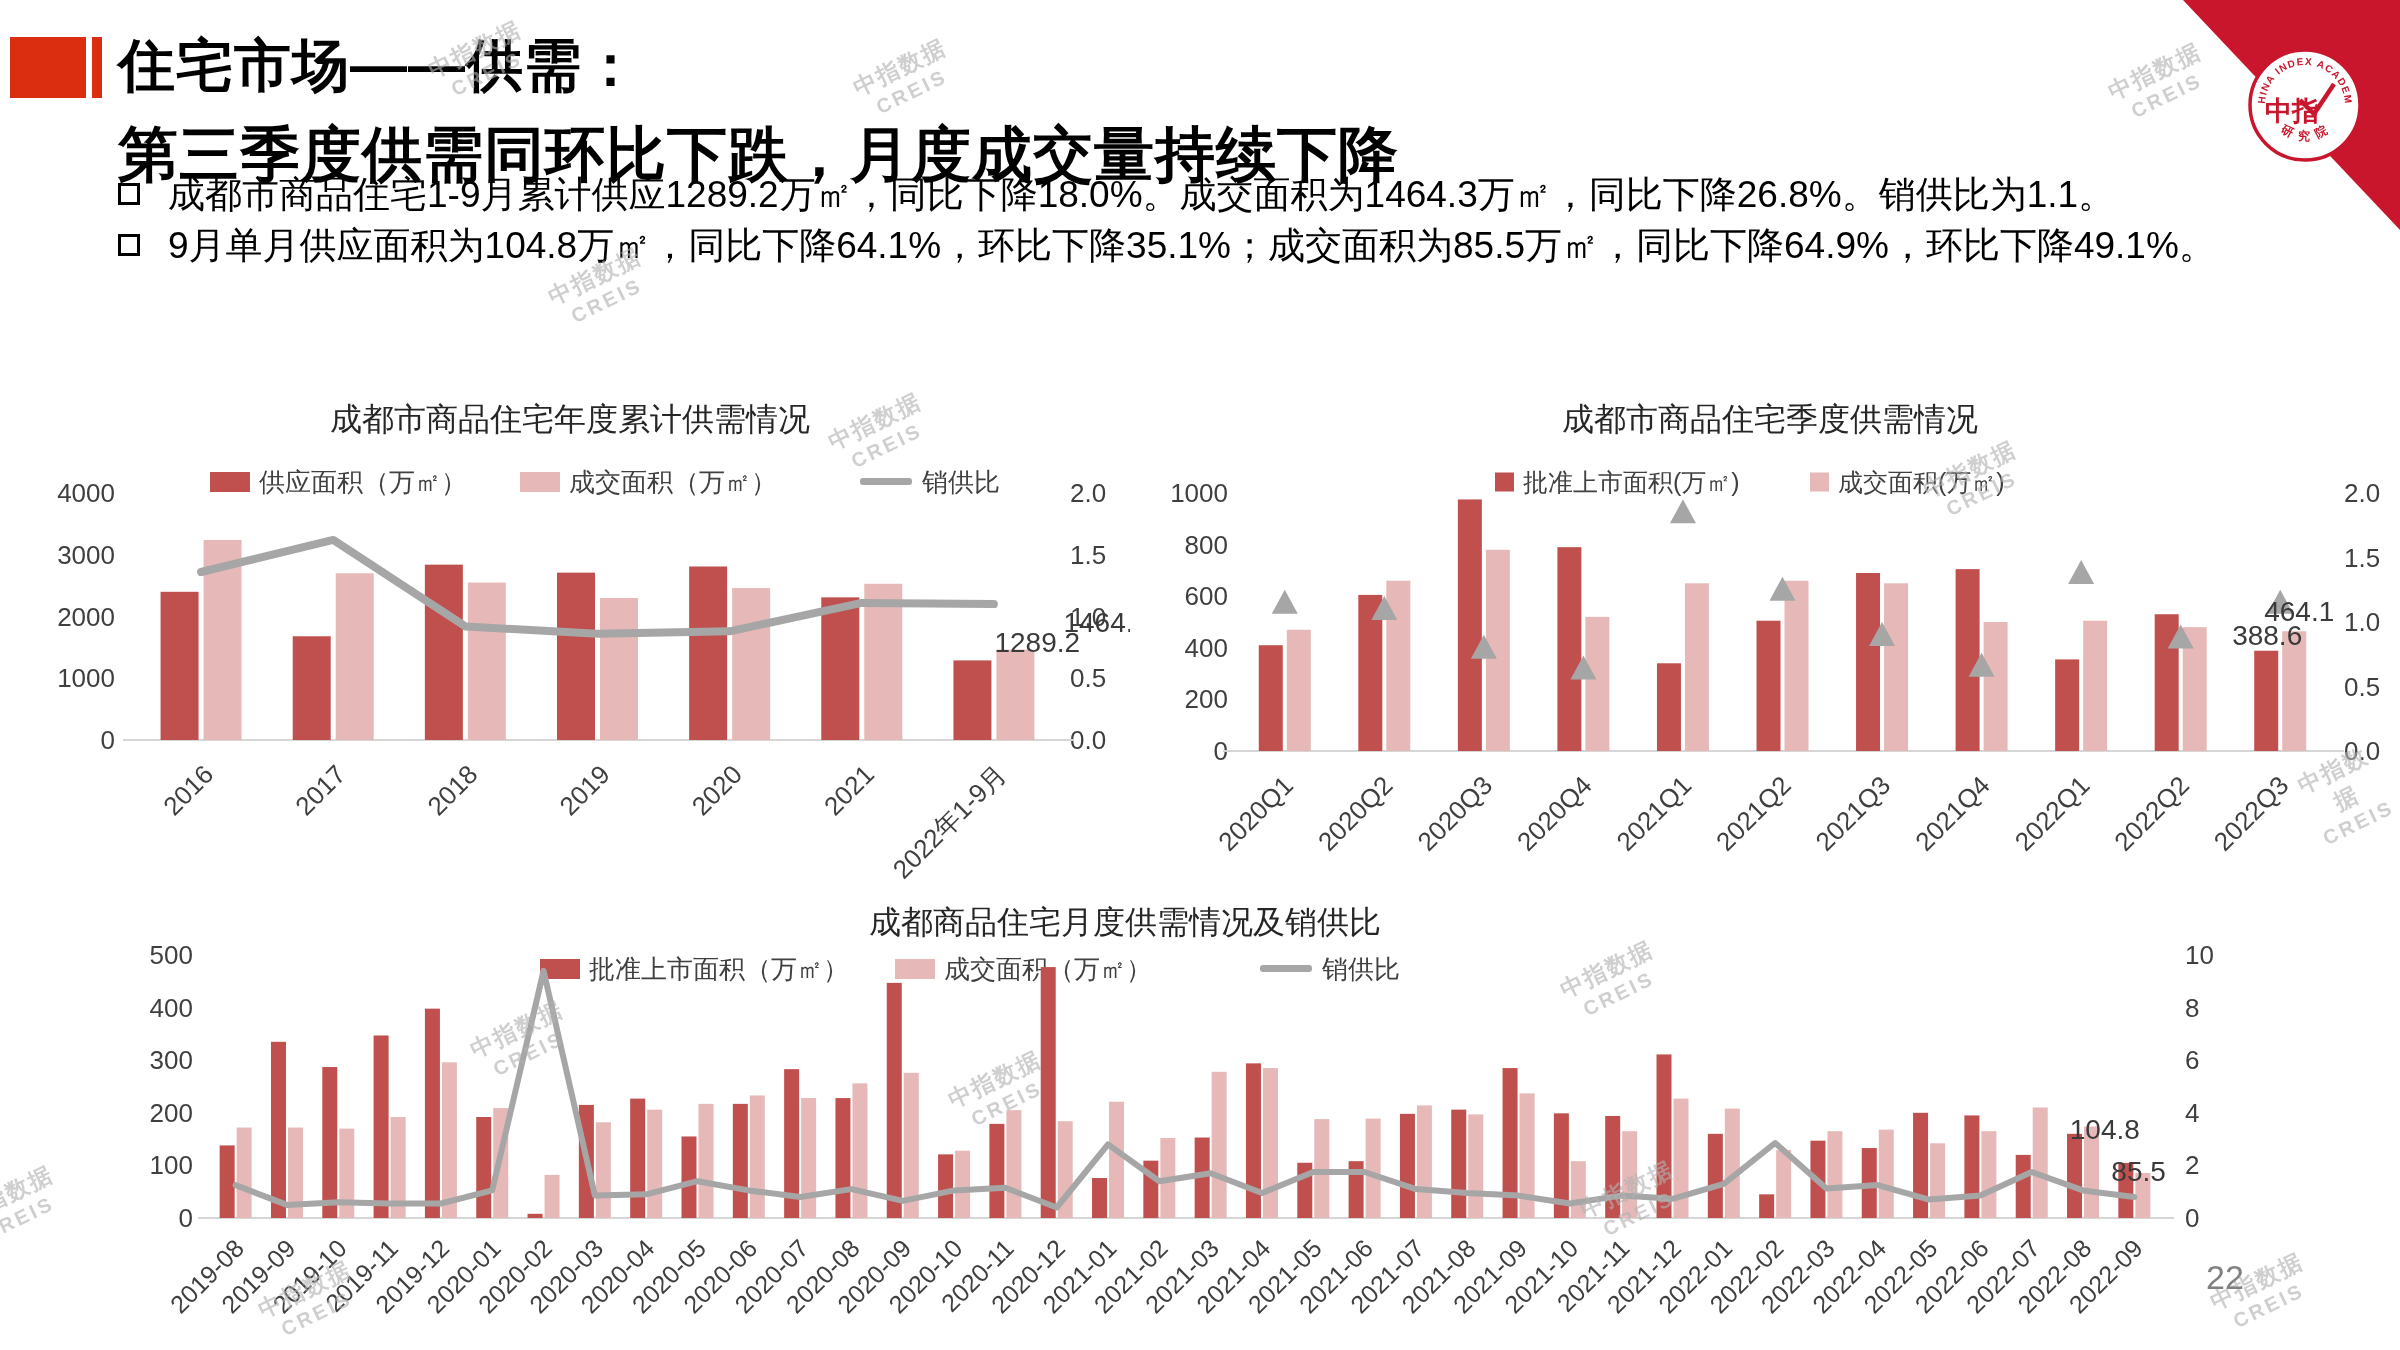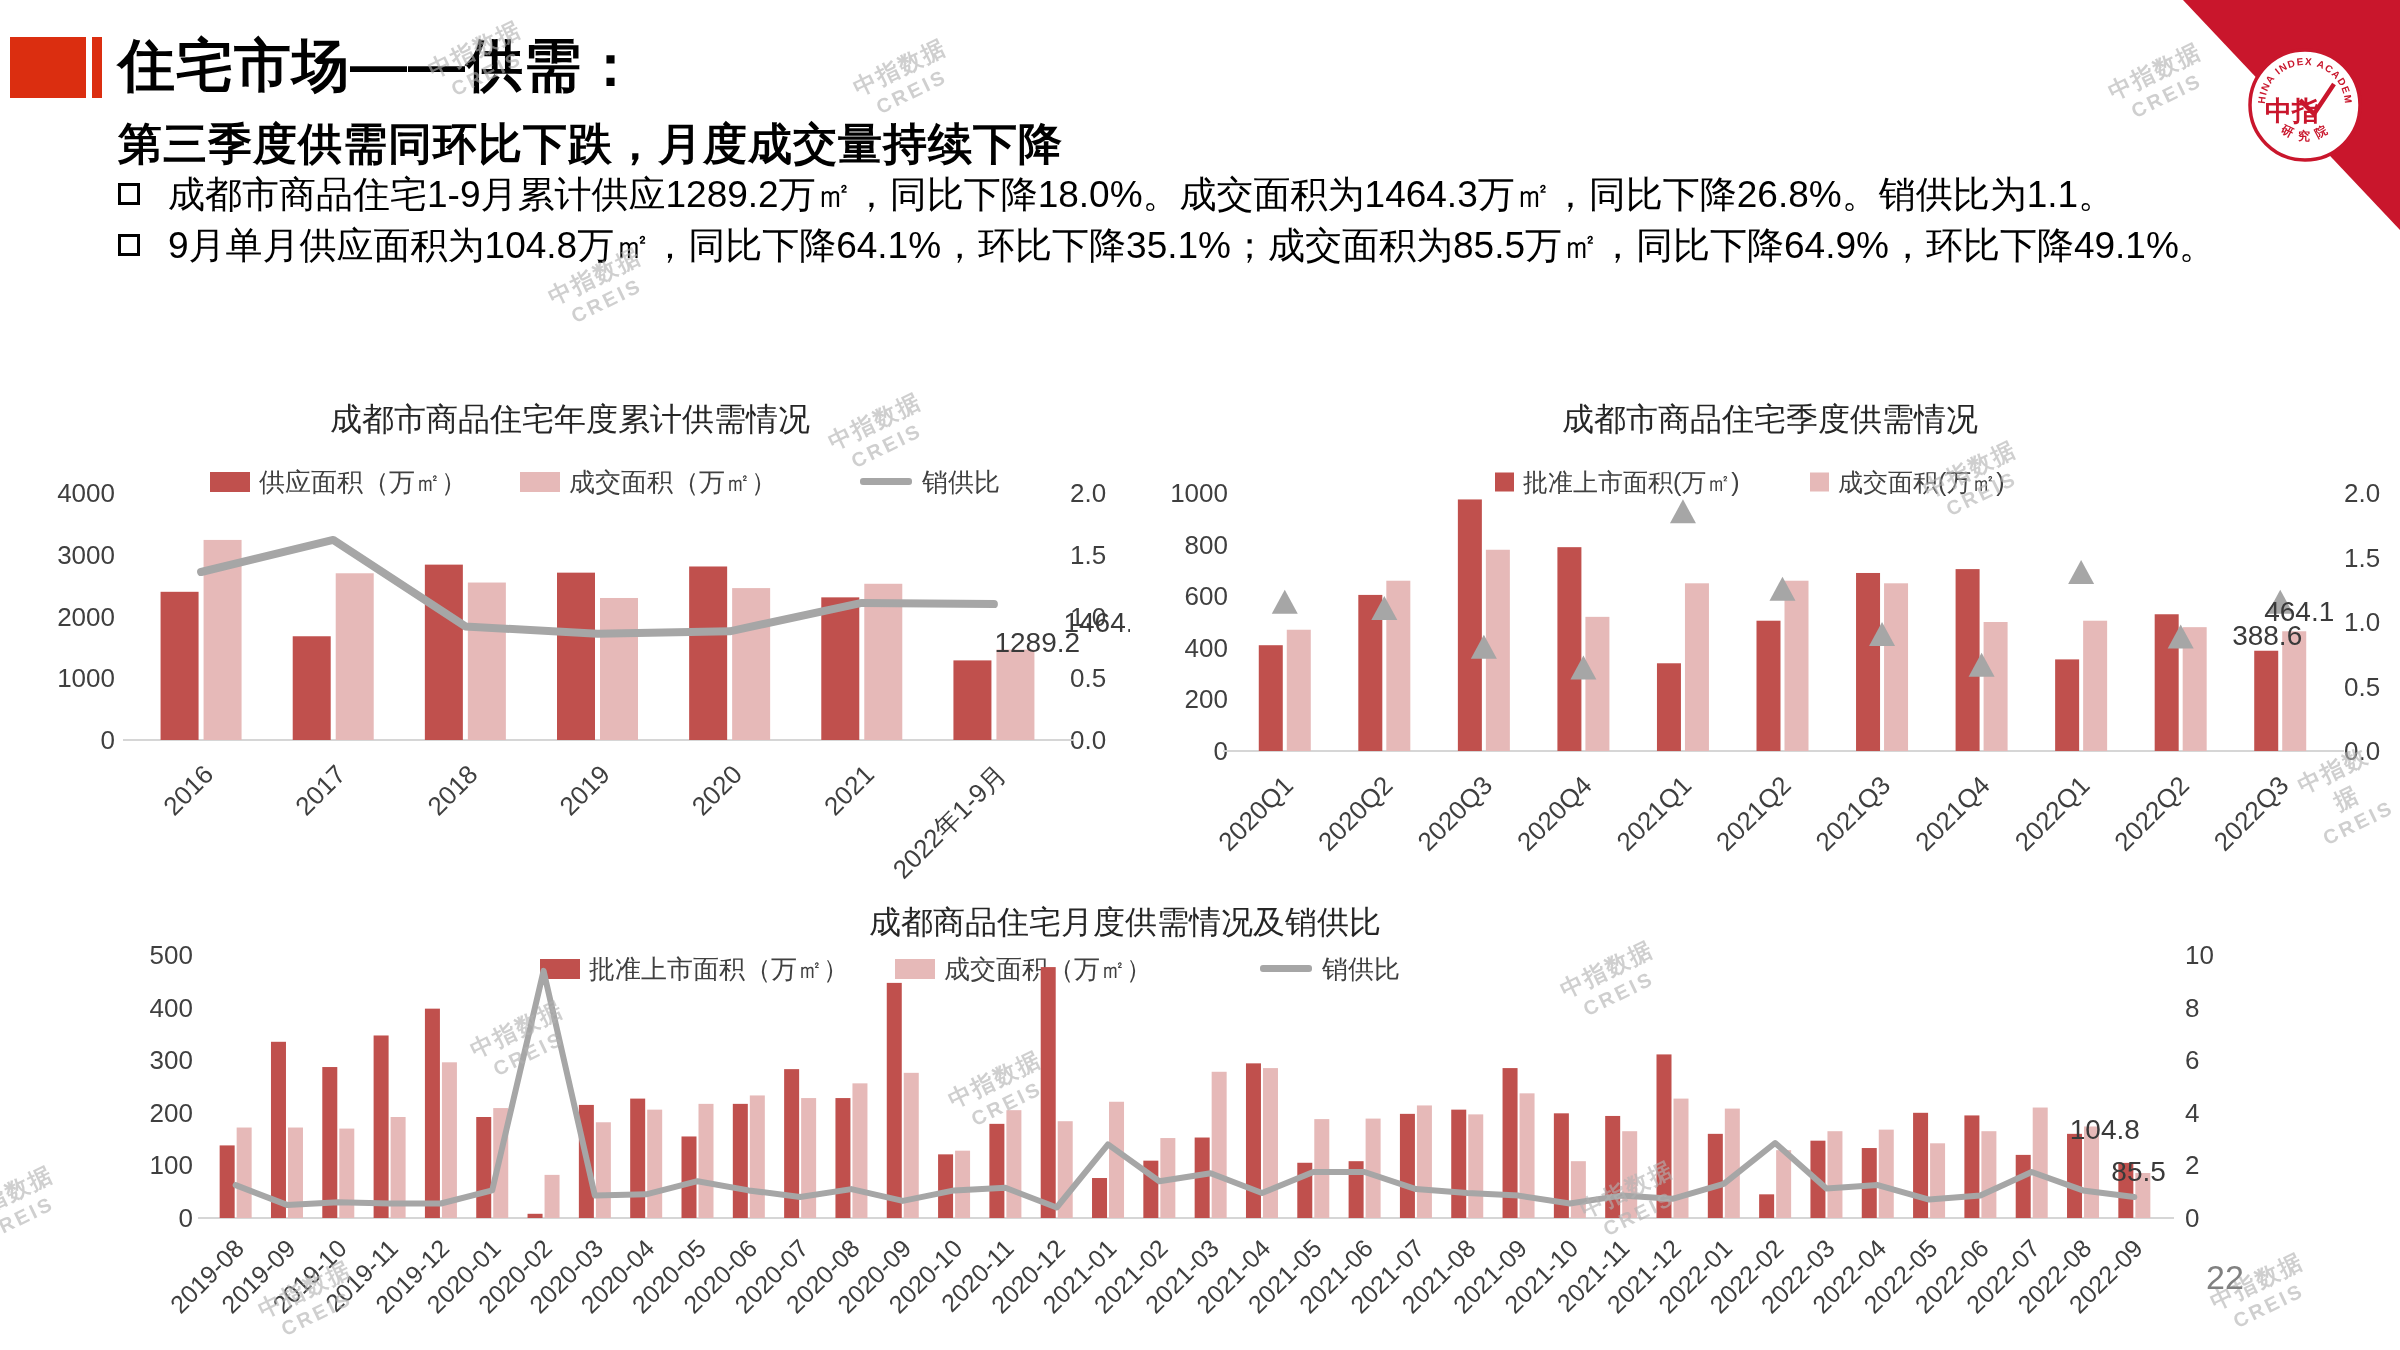--- a/index.html
+++ b/index.html
@@ -5,21 +5,21 @@
   html,body{margin:0;padding:0;}
   body{
     width:2400px;height:1350px;position:relative;overflow:hidden;background:#fff;
     font-family:"Liberation Sans","DejaVu Sans",sans-serif;
   }
   svg text{font-family:"Liberation Sans","DejaVu Sans",sans-serif;}
   .hdr-mark{position:absolute;left:10px;top:37px;width:76px;height:61px;z-index:1;}
   .hdr-mark .bar2{position:absolute;left:82px;top:0;width:10px;height:61px;}
   .hdr{position:absolute;left:118px;top:28px;z-index:2;color:#000;}
   .hdr .l1{font-size:57px;font-weight:bold;letter-spacing:1px;}
-  .hdr .l2{font-size:44px;font-weight:bold;margin-top:10px;letter-spacing:1px;}
+  .hdr .l2{font-size:60px;font-weight:bold;margin-top:10px;letter-spacing:1px;}
   .bullets{position:absolute;left:118px;top:172px;width:2260px;z-index:2;}
   .bullet{display:flex;margin-bottom:5px;}
   .bullet .sq{flex:0 0 auto;width:16px;height:16px;border:3.5px solid #000;margin-top:11px;margin-right:28px;}
   .bullet .txt{font-size:37px;line-height:46px;color:#000;}
   .chart{position:absolute;z-index:2;}
   #chart0{left:50px;top:398px;width:1080px;height:487px;}
   #chart1{left:1150px;top:398px;width:1250px;height:487px;}
   #chart2{left:95px;top:905px;width:2185px;height:445px;}
   .wm{position:absolute;z-index:3;transform:translate(-50%,-50%) rotate(-26deg);
       text-align:center;color:rgba(178,178,178,0.62);font-weight:bold;pointer-events:none;}

